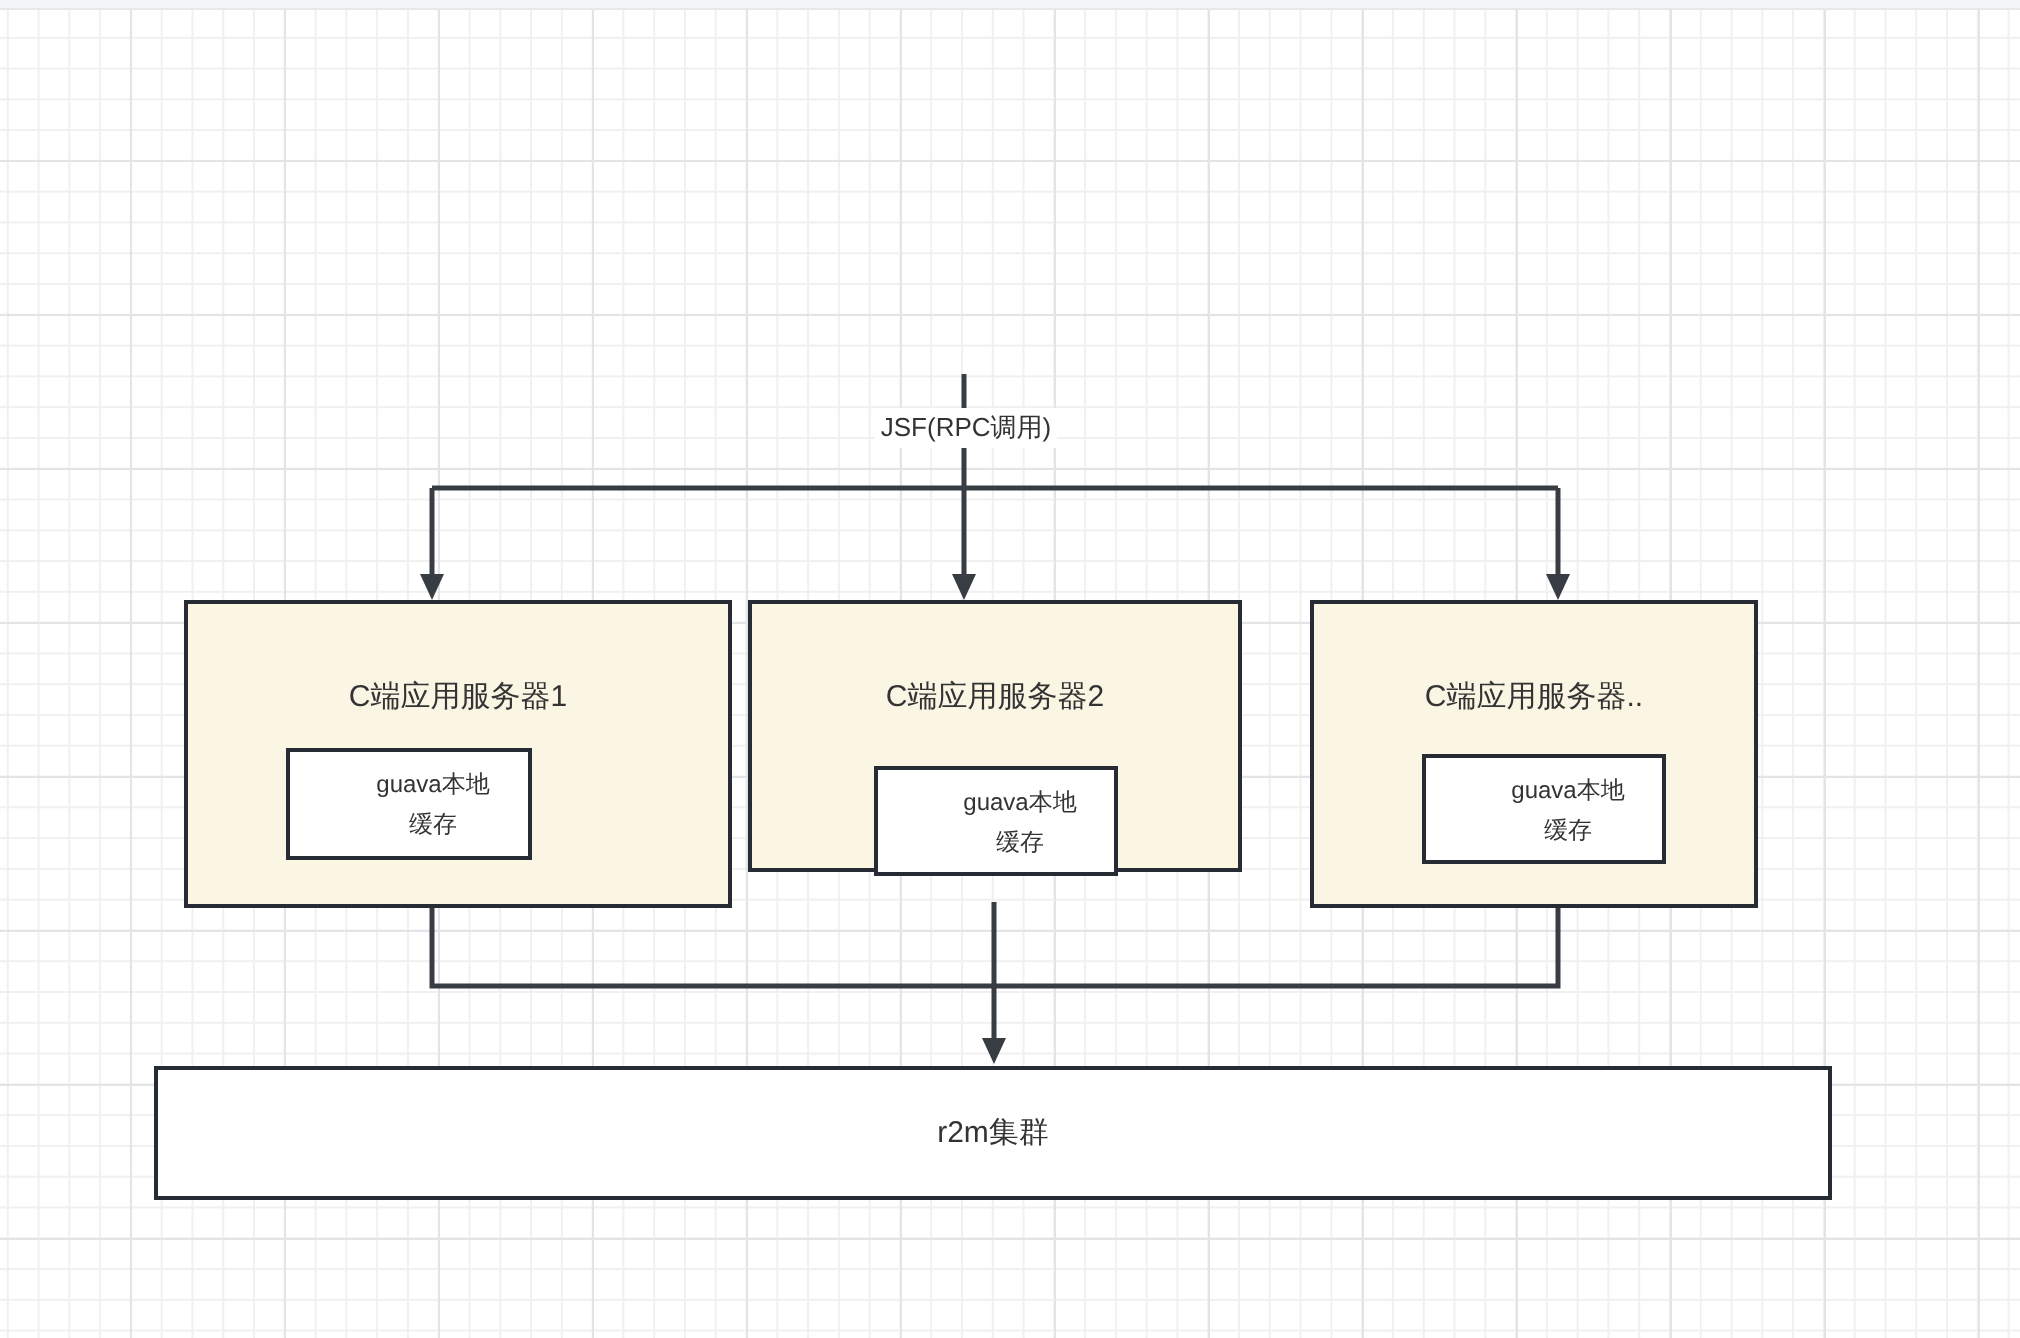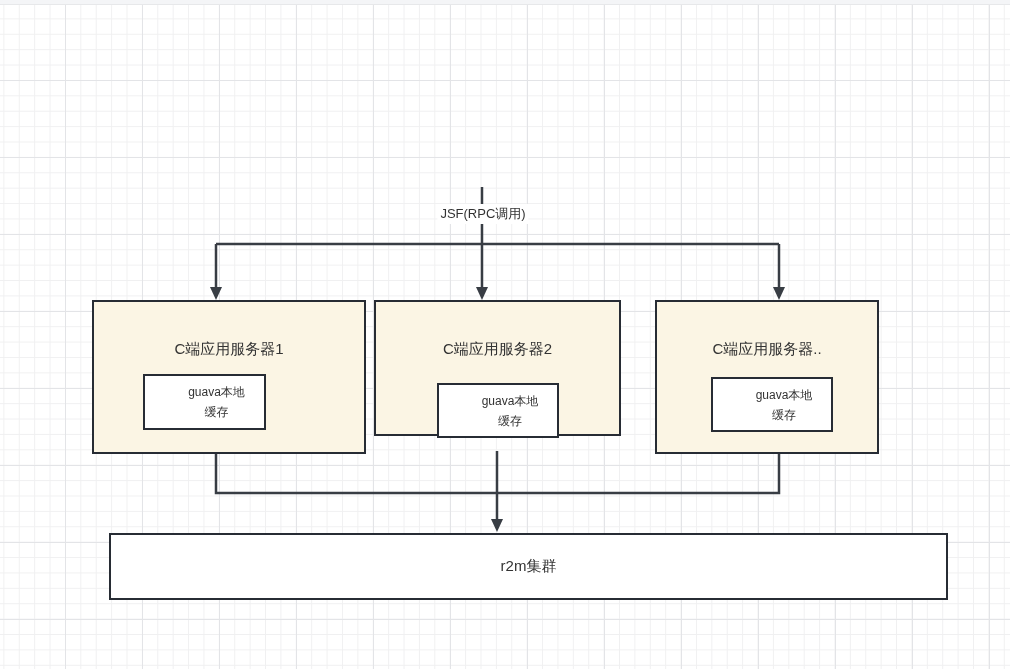--- a/index.html
+++ b/index.html
@@ -51,21 +51,21 @@
     color:#333333;font-size:13px;z-index:2;
   }
   
   #upstream{left:334px;top:104px;width:297px;height:83px;}
   #server0{left:92px;top:300px;width:274px;height:154px;}
   #server1{left:374px;top:300px;width:247px;height:136px;}
   #server2{left:655px;top:300px;width:224px;height:154px;}
   #cache0{left:49px;top:72px;width:123px;height:56px;}
   #cache1{left:61px;top:81px;width:122px;height:55px;}
   #cache2{left:54px;top:75px;width:122px;height:55px;}
-  #r2m{left:77px;top:533px;width:839px;height:67px;margin-left:32px;}
+  #r2m{left:77px;top:533px;width:839px;height:67px;}
 </style>
 </head>
 <body>
 
 <div class="canvas">
 
   <div class="toolbar-edge"></div>
 
   <svg class="connector-layer" width="1010" height="669">
 

